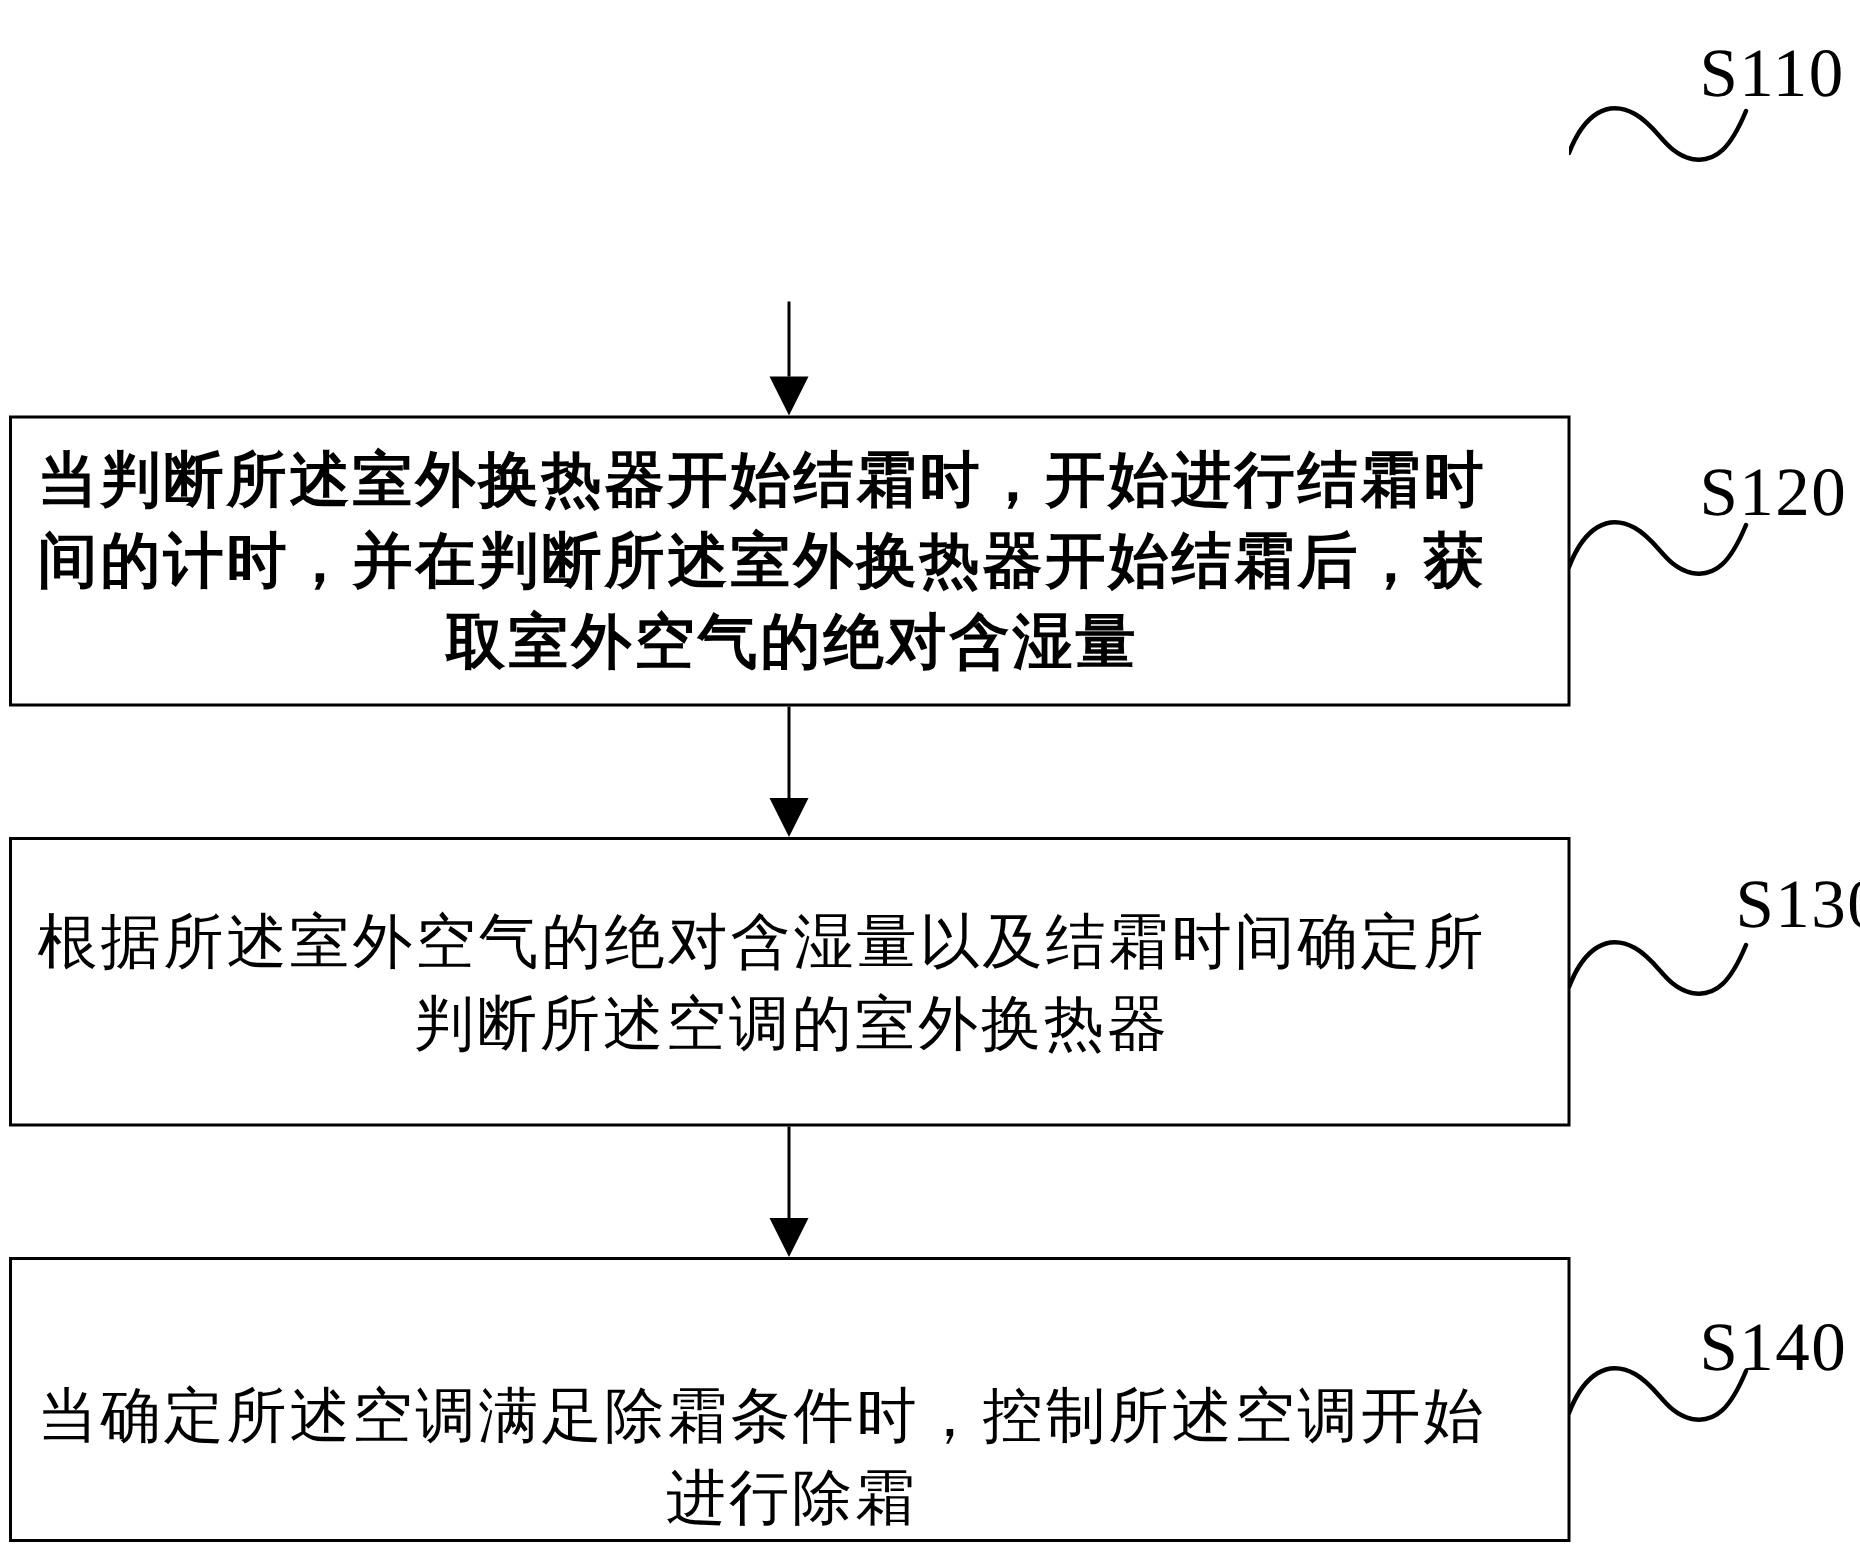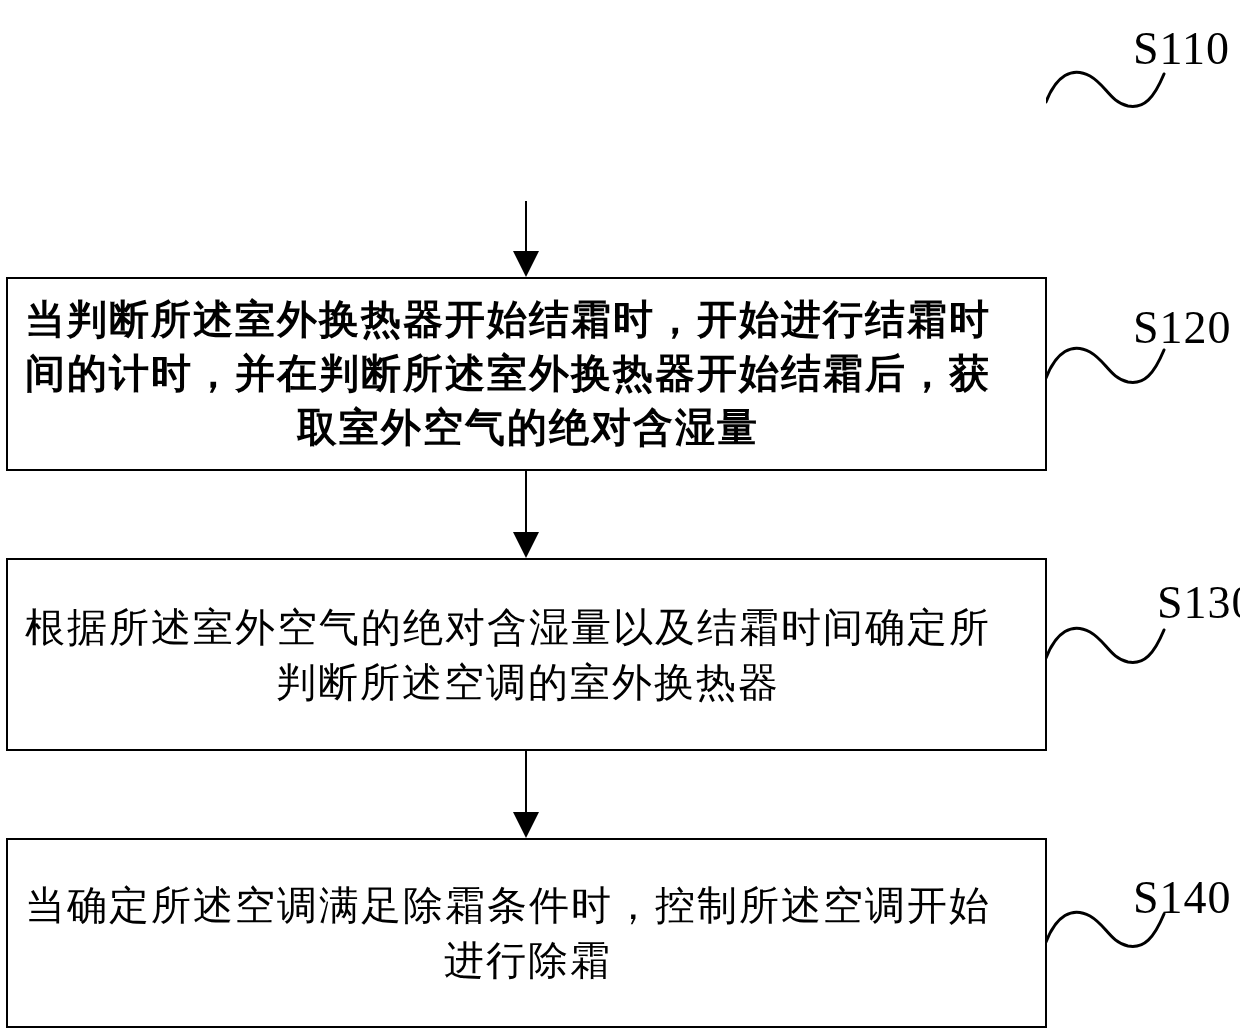--- a/index.html
+++ b/index.html
@@ -30,21 +30,21 @@
     font-size: 40px;
     line-height: 55px;
     letter-spacing: 2px;
   }
   .step-box .line      { text-align: left; white-space: nowrap; }
   .step-box .line.last { text-align: center; }
 
   .box-1 { top: 9px;   height: 192px; }
   .box-2 { top: 277px; height: 194px; line-height: 54px; font-weight: bold; }
   .box-3 { top: 558px; height: 193px; }
-  .box-4 { top: 838px; height: 190px; }
+  .box-4 { top: 838px; height: 190px; justify-content: flex-end; }
 
   .arrow {
     position: absolute;
     left: 512px;
     width: 27px;
     display: flex;
     flex-direction: column;
     align-items: center;
   }
   .arrow .shaft {

